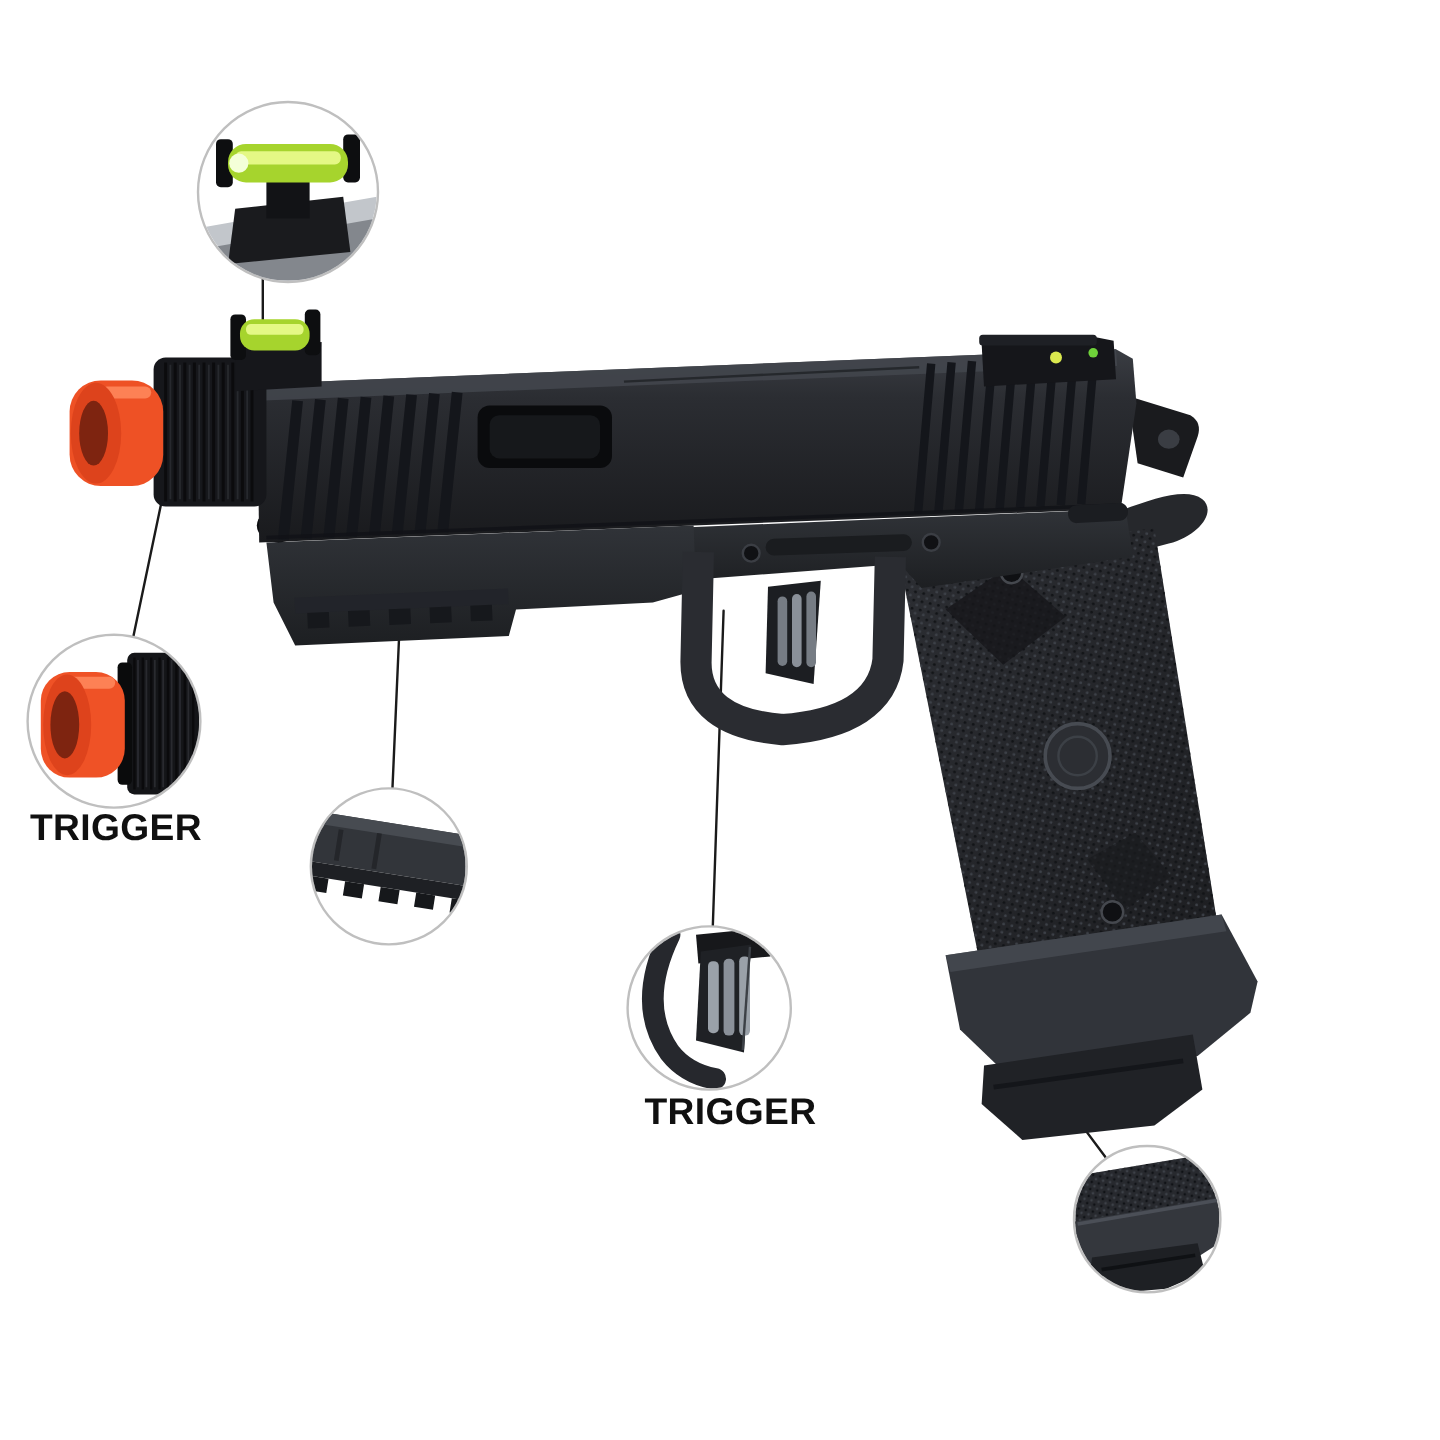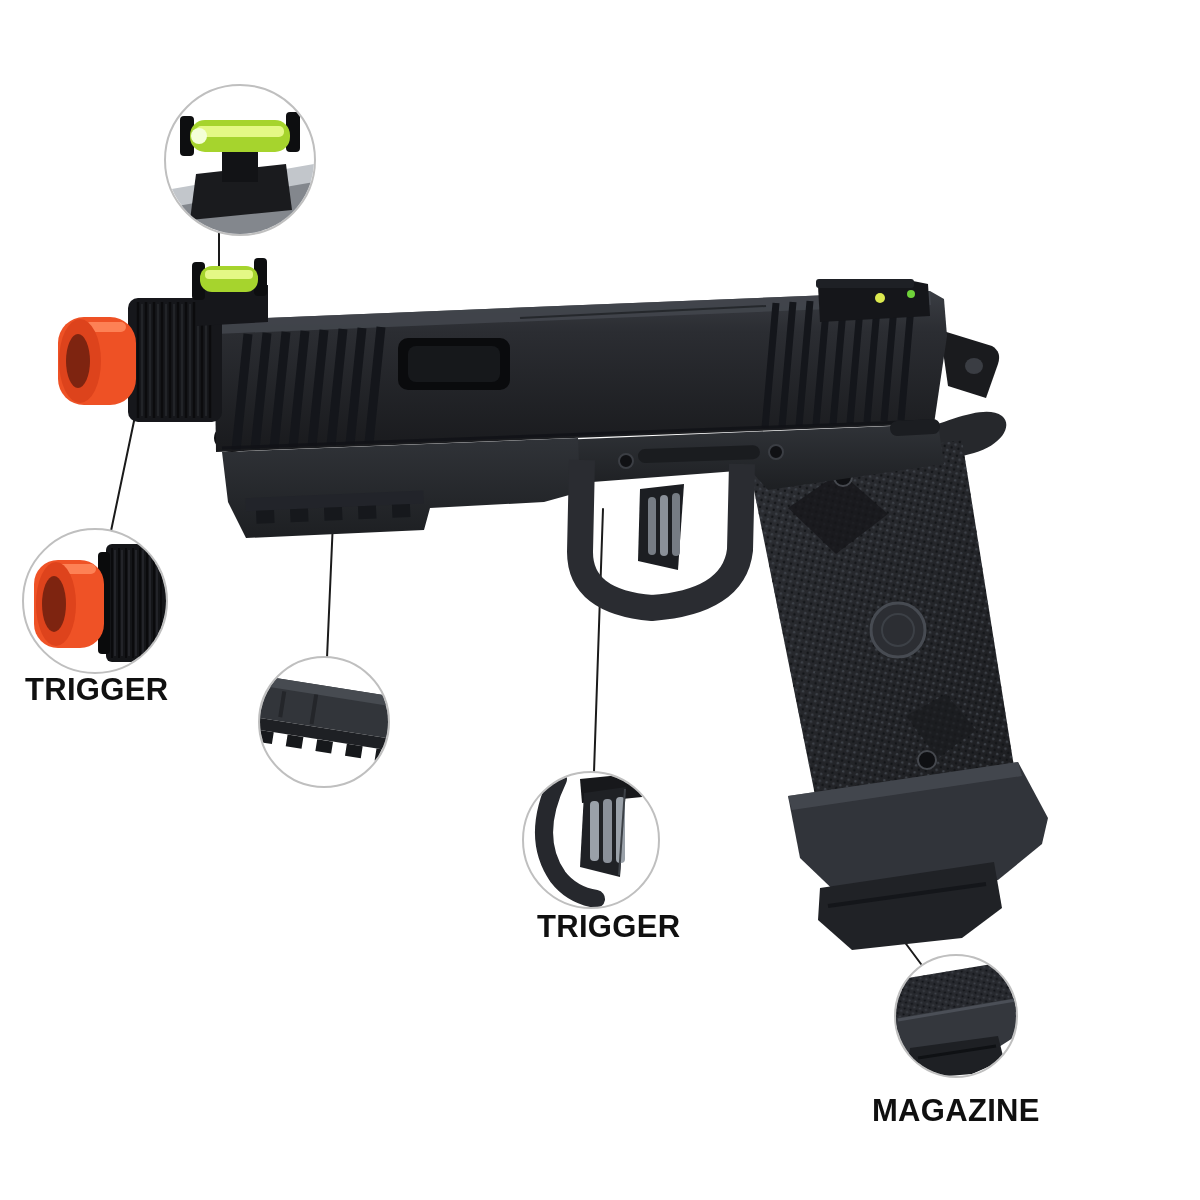--- a/index.html
+++ b/index.html
@@ -219,15 +219,14 @@
       <polygon points="0,24 120,4 120,56 0,76" fill="url(#stippleIns)"></polygon>
       <polygon points="0,62 120,42 120,80 92,98 18,108 0,90" fill="#34373d"></polygon>
       <line x1="2" y1="64" x2="120" y2="44" stroke="#4b4f57" stroke-width="3"></line>
       <polygon points="14,92 102,80 108,104 76,118 28,122 12,108" fill="#1e2024"></polygon>
       <line x1="22" y1="102" x2="100" y2="90" stroke="#0f1114" stroke-width="3"></line>
     </svg>
   </div>
 
   <div class="callout-label" style="left:25px; top:672px;">TRIGGER</div>
   <div class="callout-label" style="left:537px; top:909px;">TRIGGER</div>
-  <div class="callout-label" style="left:872px; top:1093px;">MAGAZINE</div>
 
 </div>
 
 </body></html>

